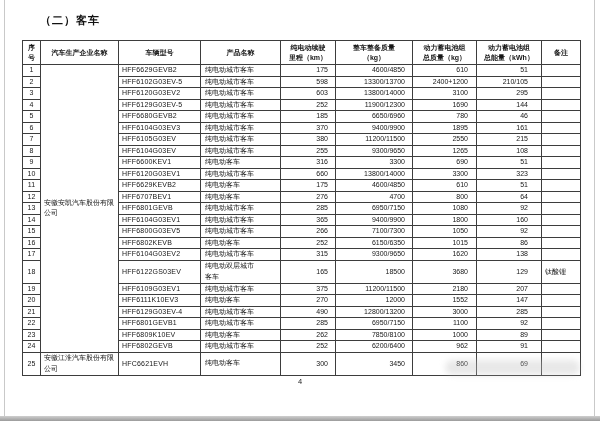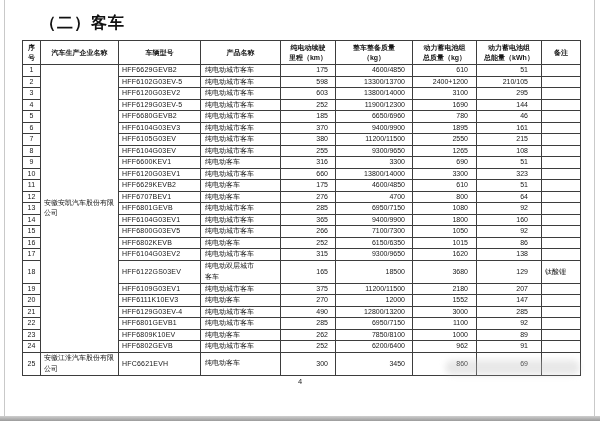--- a/index.html
+++ b/index.html
@@ -7,21 +7,21 @@
     width:600px;height:423px;position:relative;overflow:hidden;
     background:#ffffff;
     font-family:"Liberation Sans","DejaVu Sans",sans-serif;
     color:#1c1c1c;
   }
   .page-edge-left{position:absolute;left:4px;top:0;bottom:7px;width:1px;background:#c9c9c9;}
   .page-edge-right{position:absolute;right:5px;top:0;bottom:7px;width:1px;background:#c9c9c9;}
   .bottom-bar{position:absolute;left:0;right:0;bottom:2px;height:5px;background:linear-gradient(#cfcfcf,#9b9b9b);}
   .section-title{
     position:absolute;left:40px;top:13px;
-    font-size:16px;font-weight:bold;letter-spacing:1px;color:#111;
+    font-size:11px;font-weight:bold;letter-spacing:1px;color:#111;
   }
   table.vehicle-table{
     position:absolute;left:22px;top:40px;width:558px;
     border-collapse:collapse;table-layout:fixed;
     font-size:7px;color:#161616;
   }
   .vehicle-table th,.vehicle-table td{
     border:1px solid #3d3d3d;
     padding:0 2px;
     overflow:hidden;

